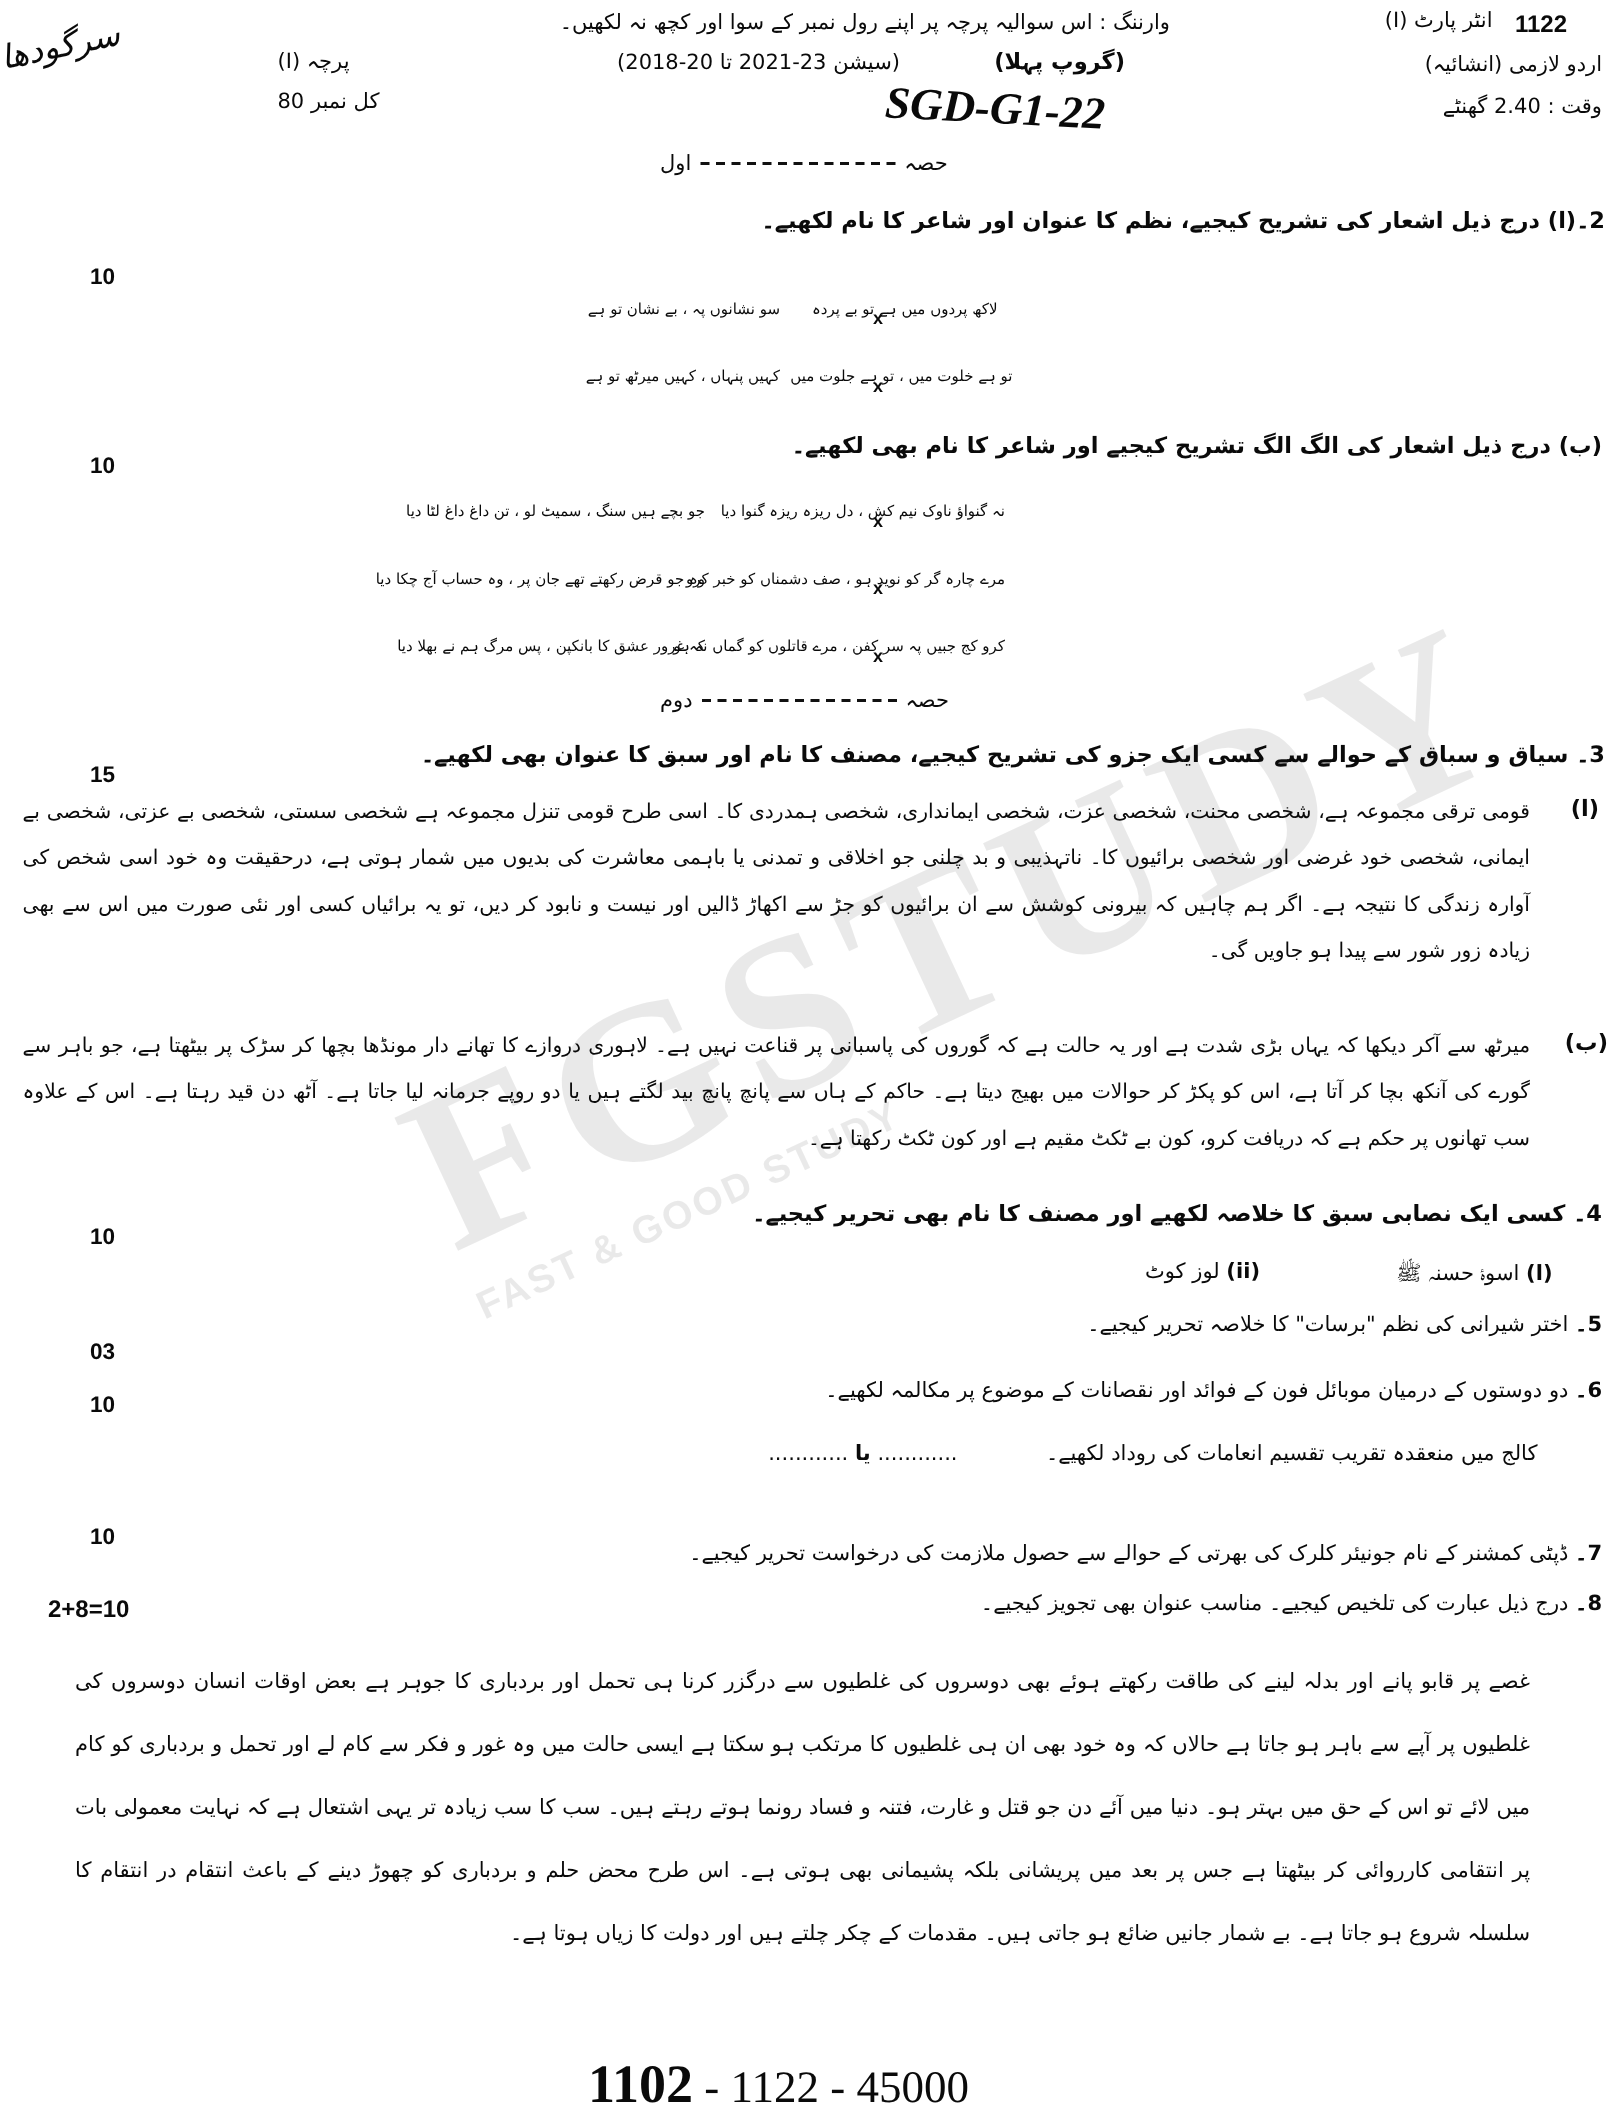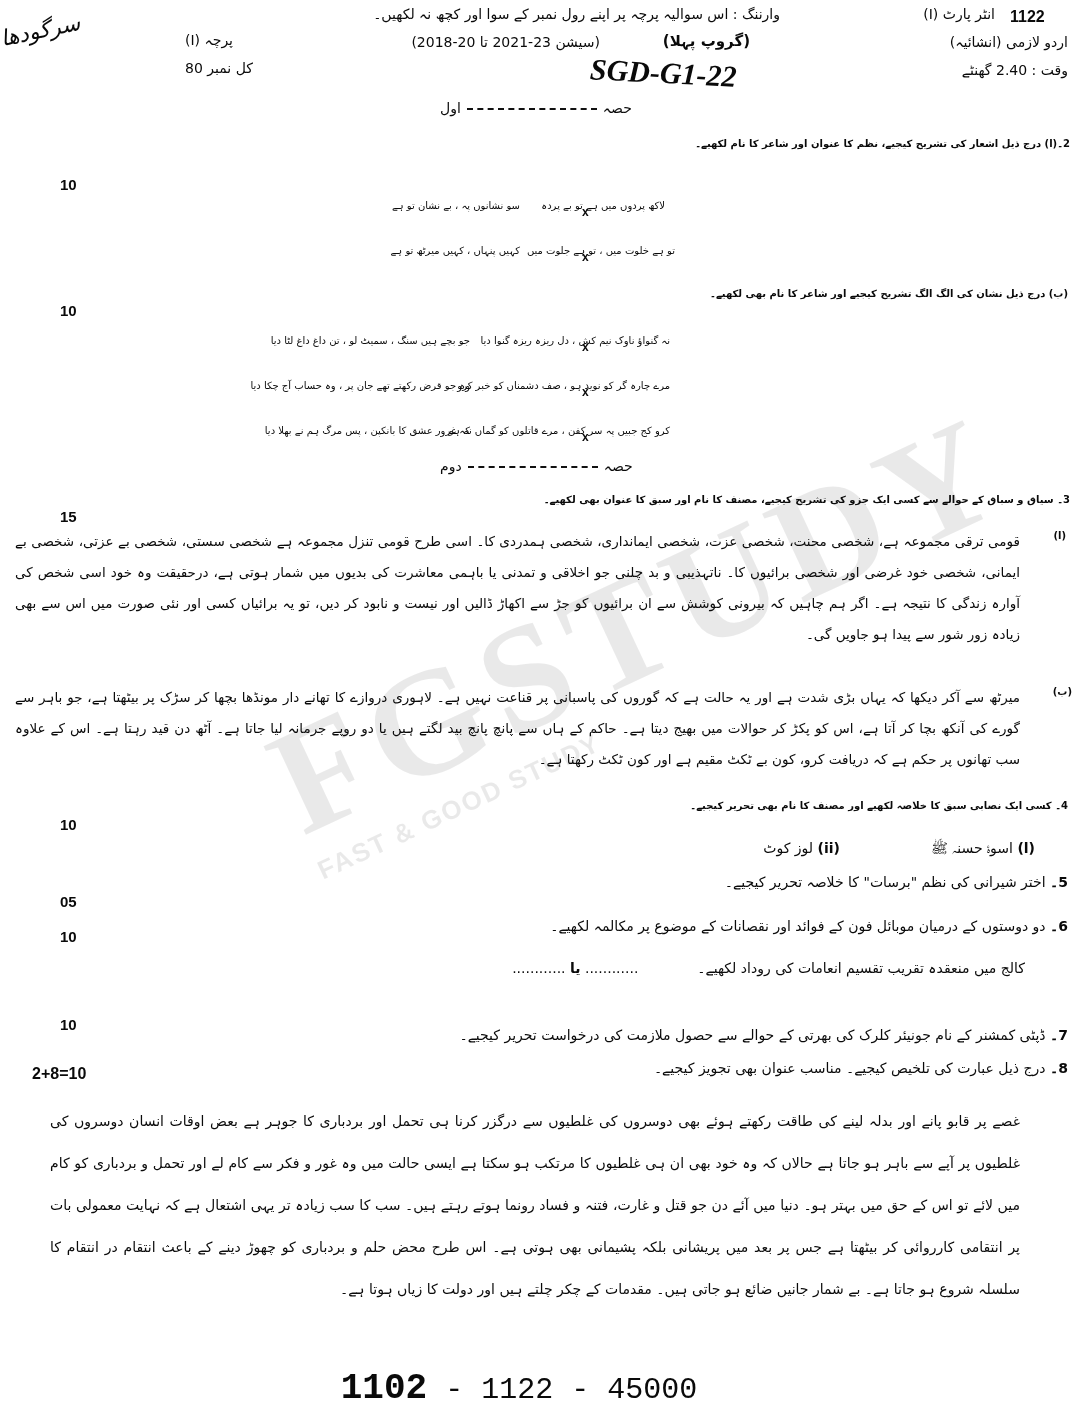--- a/index.html
+++ b/index.html
@@ -4,33 +4,33 @@
 <style>
   html, body { margin:0; padding:0; }
   body { width:1080px; height:1416px; background:#ffffff; position:relative; overflow:hidden;
          font-family:"DejaVu Sans", sans-serif; color:#0a0a0a; }
   .abs { position:absolute; }
   .ur { direction:rtl; unicode-bidi:embed; font-family:"DejaVu Sans", sans-serif; white-space:nowrap; }
   .num { font-family:"Liberation Sans", sans-serif; font-weight:bold; }
   .marks { left:60px; font-size:15px; font-family:"Liberation Sans", sans-serif; font-weight:bold; }
   .bold { font-weight:bold; }
   .hdr { font-size:14px; }
-  .q { font-size:10px; font-weight:bold; }
+  .q { font-size:15px; font-weight:bold; }
   .verse { font-size:10px; letter-spacing:2px; }
   .para { font-size:13.5px; line-height:31px; white-space:normal; text-align:justify; }
   .sep { font-size:14px; }
   .dash { display:inline-block; border-bottom:2px dashed #111; width:130px; vertical-align:middle; margin:0 6px; }
   .cross { font-family:"Liberation Sans", sans-serif; font-size:12px; font-weight:bold; }
   .watermark { left:280px; top:600px; width:520px; height:260px; opacity:0.12; transform:rotate(-25deg);
                font-family:"Liberation Serif", serif; color:#555; pointer-events:none; }
   .wm-big { font-size:150px; font-weight:bold; letter-spacing:10px; line-height:150px; }
   .wm-small { font-size:26px; font-family:"Liberation Sans", sans-serif; font-weight:bold; letter-spacing:2px; }
   .stamp { font-family:"Liberation Serif", serif; font-style:italic; font-weight:bold; font-size:30px; transform:rotate(3deg); }
   .sig { font-family:"DejaVu Serif", serif; font-style:italic; font-size:22px; transform:rotate(-12deg); }
-  .footer { font-family:Liberation Mono, monospace; font-size:30px; left:0; width:1038px; text-align:center; }
+  .footer { font-family:Liberation Serif, serif; font-size:30px; left:0; width:1038px; text-align:center; }
   .footer .big { font-weight:bold; font-size:36px; }
 </style>
 </head>
 <body>
 
 <div class="abs watermark">
   <div class="wm-big">FGSTUDY</div>
   <div class="wm-small">FAST &amp; GOOD STUDY</div>
 </div>
 
@@ -62,21 +62,21 @@
 <div class="abs ur verse" style="right:415px;top:200px;">لاکھ پردوں میں ہے تو بے پردہ</div>
 <div class="abs cross" style="left:582px;top:205px;">x</div>
 <div class="abs ur verse" style="right:560px;top:200px;width:360px;text-align:justify;">سو نشانوں پہ ، بے نشان تو ہے</div>
 <div class="abs ur verse" style="right:405px;top:245px;">تو ہے خلوت میں ، تو ہے جلوت میں</div>
 <div class="abs cross" style="left:582px;top:250px;">x</div>
 <div class="abs ur verse" style="right:560px;top:245px;">کہیں پنہاں ، کہیں میرٹھ تو ہے</div>
 
 <div class="abs marks" style="top:302px;">10</div>
 <div class="abs ur q" style="right:12px;top:288px;">
   <span>(ب)</span>
-  <span>درج ذیل نشان کی الگ الگ تشریح کیجیے اور شاعر کا نام بھی لکھیے۔</span>
+  <span>درج ذیل اشعار کی الگ الگ تشریح کیجیے اور شاعر کا نام بھی لکھیے۔</span>
 </div>
 <div class="abs ur verse" style="right:410px;top:335px;letter-spacing:1px;">نہ گنواؤ ناوک نیم کش ، دل ریزہ ریزہ گنوا دیا</div>
 <div class="abs cross" style="left:582px;top:340px;">x</div>
 <div class="abs ur verse" style="right:610px;top:335px;letter-spacing:1px;">جو بچے ہیں سنگ ، سمیٹ لو ، تن داغ داغ لٹا دیا</div>
 <div class="abs ur verse" style="right:410px;top:380px;letter-spacing:1px;">مرے چارہ گر کو نوید ہو ، صف دشمناں کو خبر کرو</div>
 <div class="abs cross" style="left:582px;top:385px;">x</div>
 <div class="abs ur verse" style="right:610px;top:380px;letter-spacing:1px;">وہ جو قرض رکھتے تھے جان پر ، وہ حساب آج چکا دیا</div>
 <div class="abs ur verse" style="right:410px;top:425px;letter-spacing:1px;">کرو کج جبیں پہ سر کفن ، مرے قاتلوں کو گماں نہ ہو</div>
 <div class="abs cross" style="left:582px;top:430px;">x</div>
 <div class="abs ur verse" style="right:610px;top:425px;letter-spacing:1px;">کہ غرور عشق کا بانکپن ، پس مرگ ہم نے بھلا دیا</div>
@@ -102,21 +102,21 @@
 </div>
 <div class="abs ur hdr" style="right:45px;top:840px;">
   <span class="bold">(ا)</span>
   <span>اسوۂ حسنہ ﷺ</span>
 </div>
 <div class="abs ur hdr" style="right:240px;top:840px;">
   <span class="bold">(ii)</span>
   <span>لوز کوٹ</span>
 </div>
 
-<div class="abs marks" style="top:893px;">05</div>
+<div class="abs marks" style="top:893px;">03</div>
 <div class="abs ur hdr" style="right:12px;top:874px;">
   <span class="bold">5۔</span>
   <span>اختر شیرانی کی نظم "برسات" کا خلاصہ تحریر کیجیے۔</span>
 </div>
 
 <div class="abs marks" style="top:928px;">10</div>
 <div class="abs ur hdr" style="right:12px;top:918px;">
   <span class="bold">6۔</span>
   <span>دو دوستوں کے درمیان موبائل فون کے فوائد اور نقصانات کے موضوع پر مکالمہ لکھیے۔</span>
 </div>

